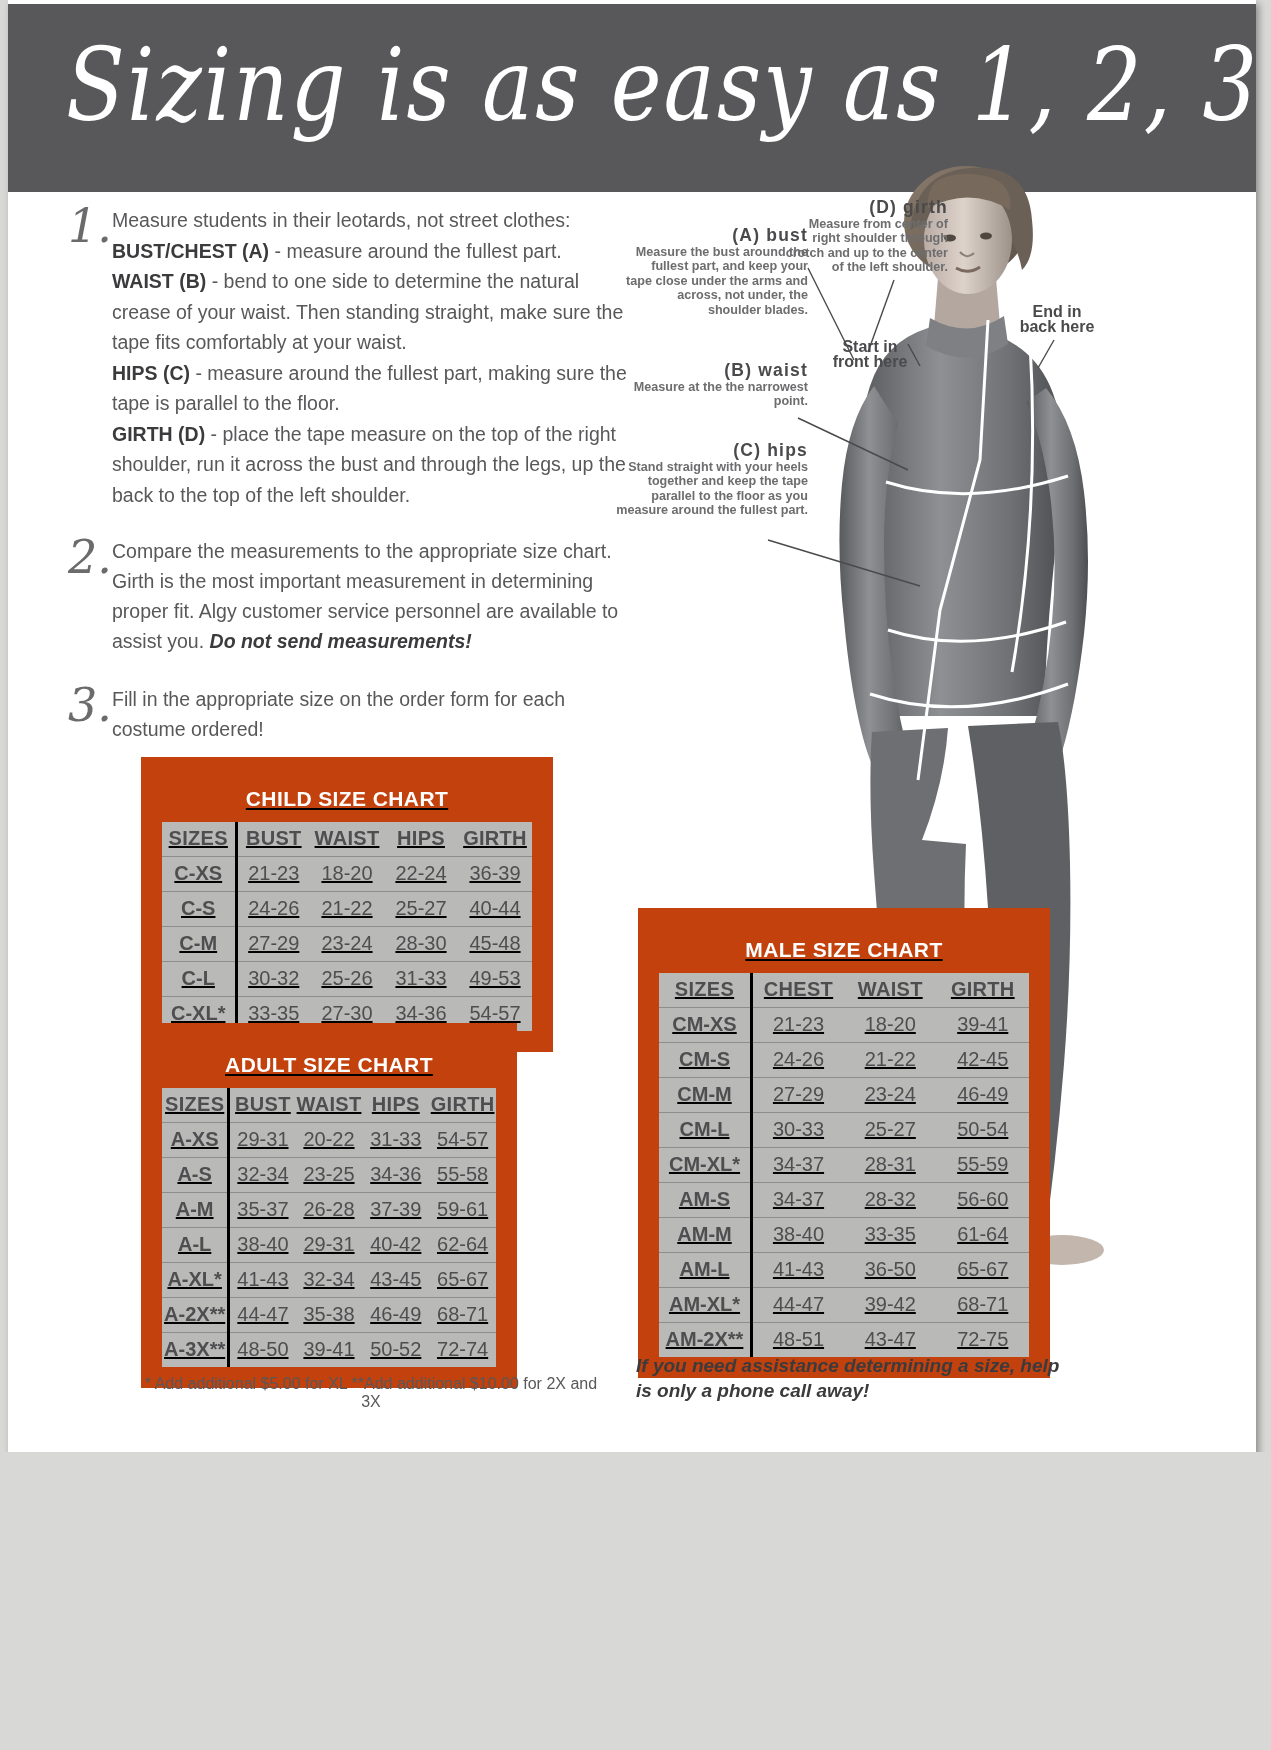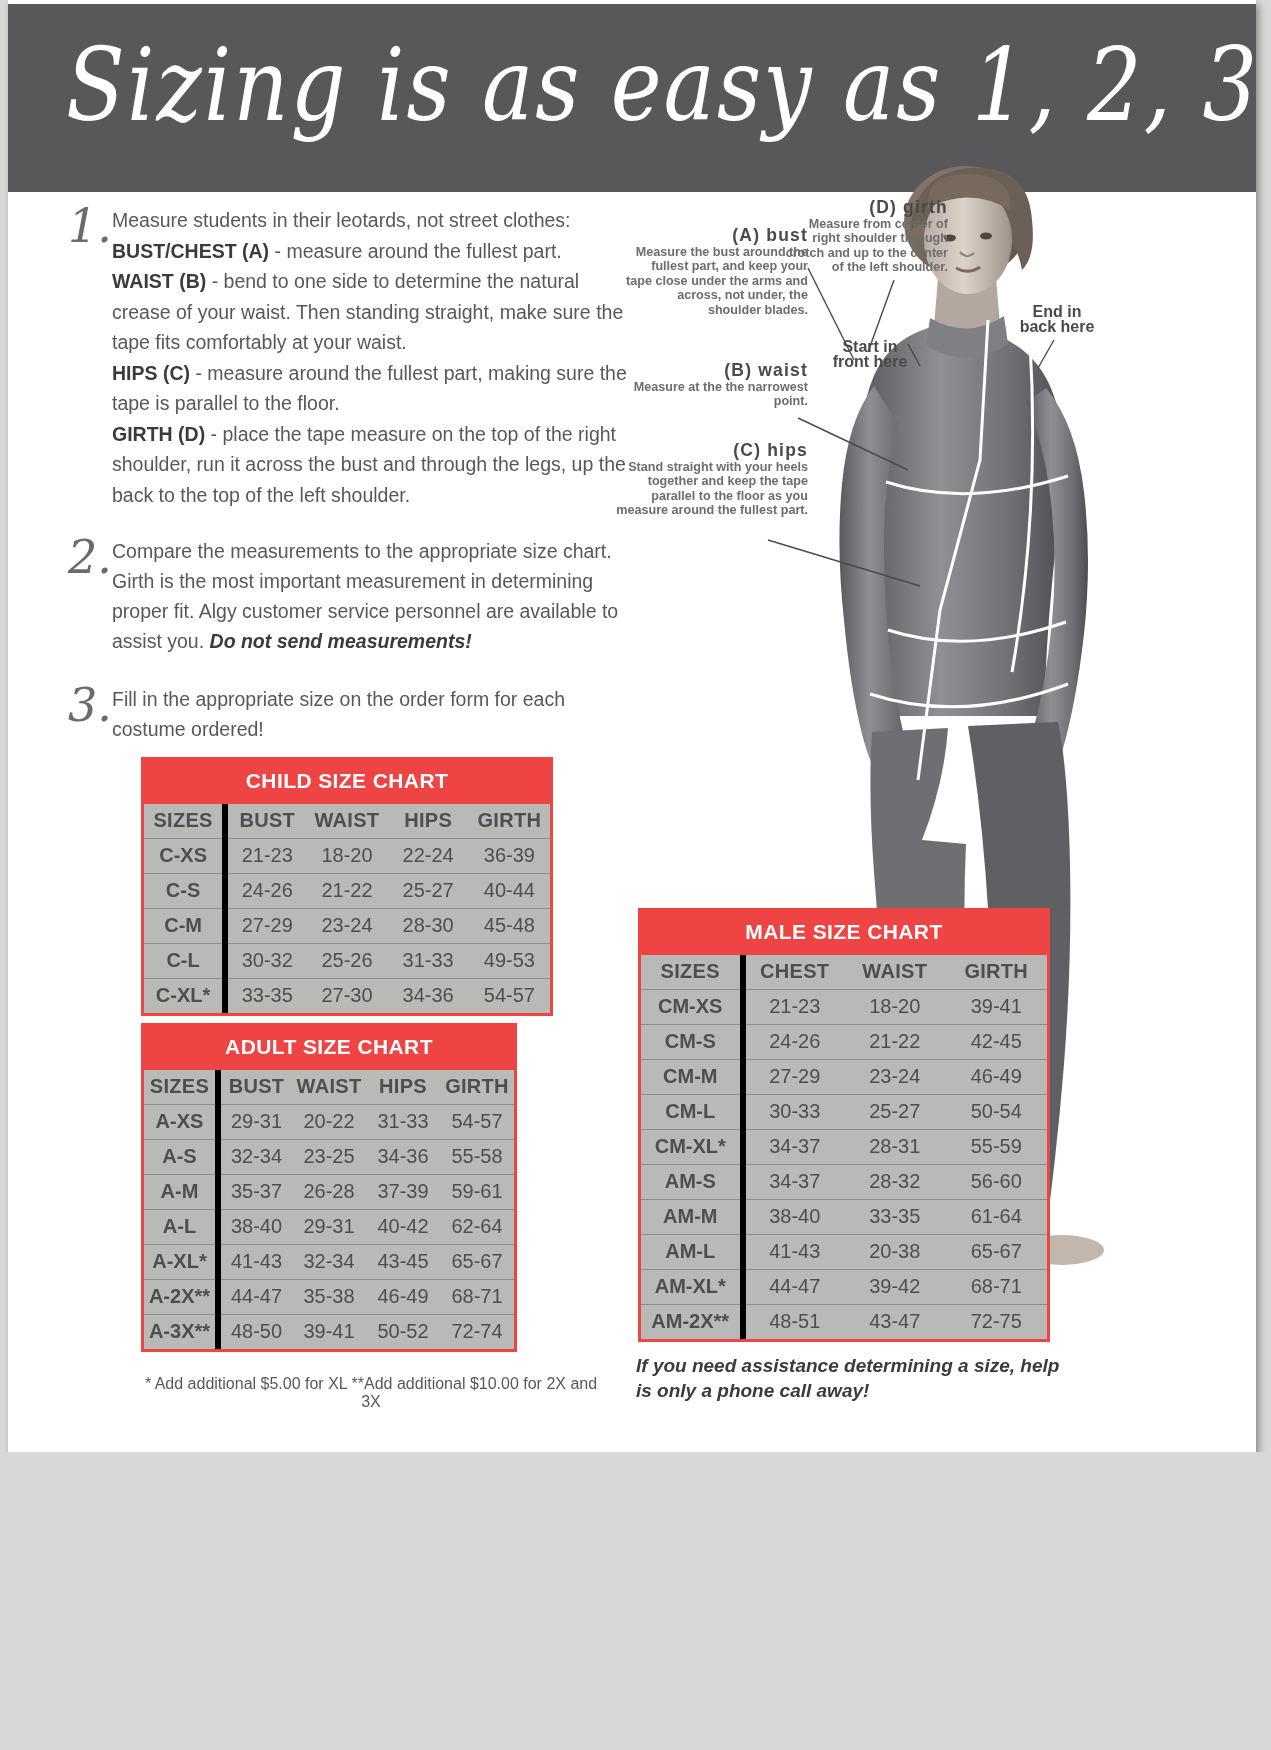--- a/index.html
+++ b/index.html
@@ -85,23 +85,24 @@
   #label-end{left:1010px;top:305px;width:78px;}
   
   .model-wrap{
     position:absolute;left:770px;top:160px;width:360px;height:1110px;
     overflow:hidden;
   }
   .model-svg{position:absolute;left:0;top:0;}
   
   .chart{
     position:absolute;
-    background:#ef4444;
-    padding:3px;
+    background:#c2410c;
+    padding:21px;
     box-sizing:border-box;
+    text-decoration:underline;
   }
   .chart-title{
     color:#ffffff;
     font-weight:bold;
     font-size:21px;
     letter-spacing:.4px;
     text-align:center;
     padding:9px 0 11px 0;
   }
   table.sz{
@@ -111,21 +112,21 @@
   table.sz th,table.sz td{
     text-align:center;
     font-size:20px;
     color:#4e4e50;
     padding:5px 0 6px 0;
     border-bottom:1px solid #8d8d8b;
     font-family:"Liberation Sans", sans-serif;
   }
   table.sz th{font-weight:bold;letter-spacing:.3px;}
   table.sz td:first-child,table.sz th:first-child{
-    font-weight:bold;border-right:6px solid #000000;margin-left:20px;
+    font-weight:bold;border-right:3px solid #000000;margin-left:20px;
   }
   table.sz tr:last-child td{border-bottom:none;}
   #chart-child{left:133px;top:757px;width:412px;}
   #chart-adult{left:133px;top:1023px;width:376px;}
   #chart-male{left:630px;top:908px;width:412px;}
   #chart-male table.sz th,#chart-male table.sz td{font-size:20px;}
   .footnote{
     position:absolute;left:133px;top:1375px;width:460px;
     text-align:center;font-size:16px;color:#58585a;
   }
@@ -436,21 +437,21 @@
         </tr>
         <tr>
           <td>AM-M</td>
           <td>38-40</td>
           <td>33-35</td>
           <td>61-64</td>
         </tr>
         <tr>
           <td>AM-L</td>
           <td>41-43</td>
-          <td>20-38</td>
+          <td>36-50</td>
           <td>65-67</td>
         </tr>
         <tr>
           <td>AM-XL*</td>
           <td>44-47</td>
           <td>39-42</td>
           <td>68-71</td>
         </tr>
         <tr>
           <td>AM-2X**</td>

